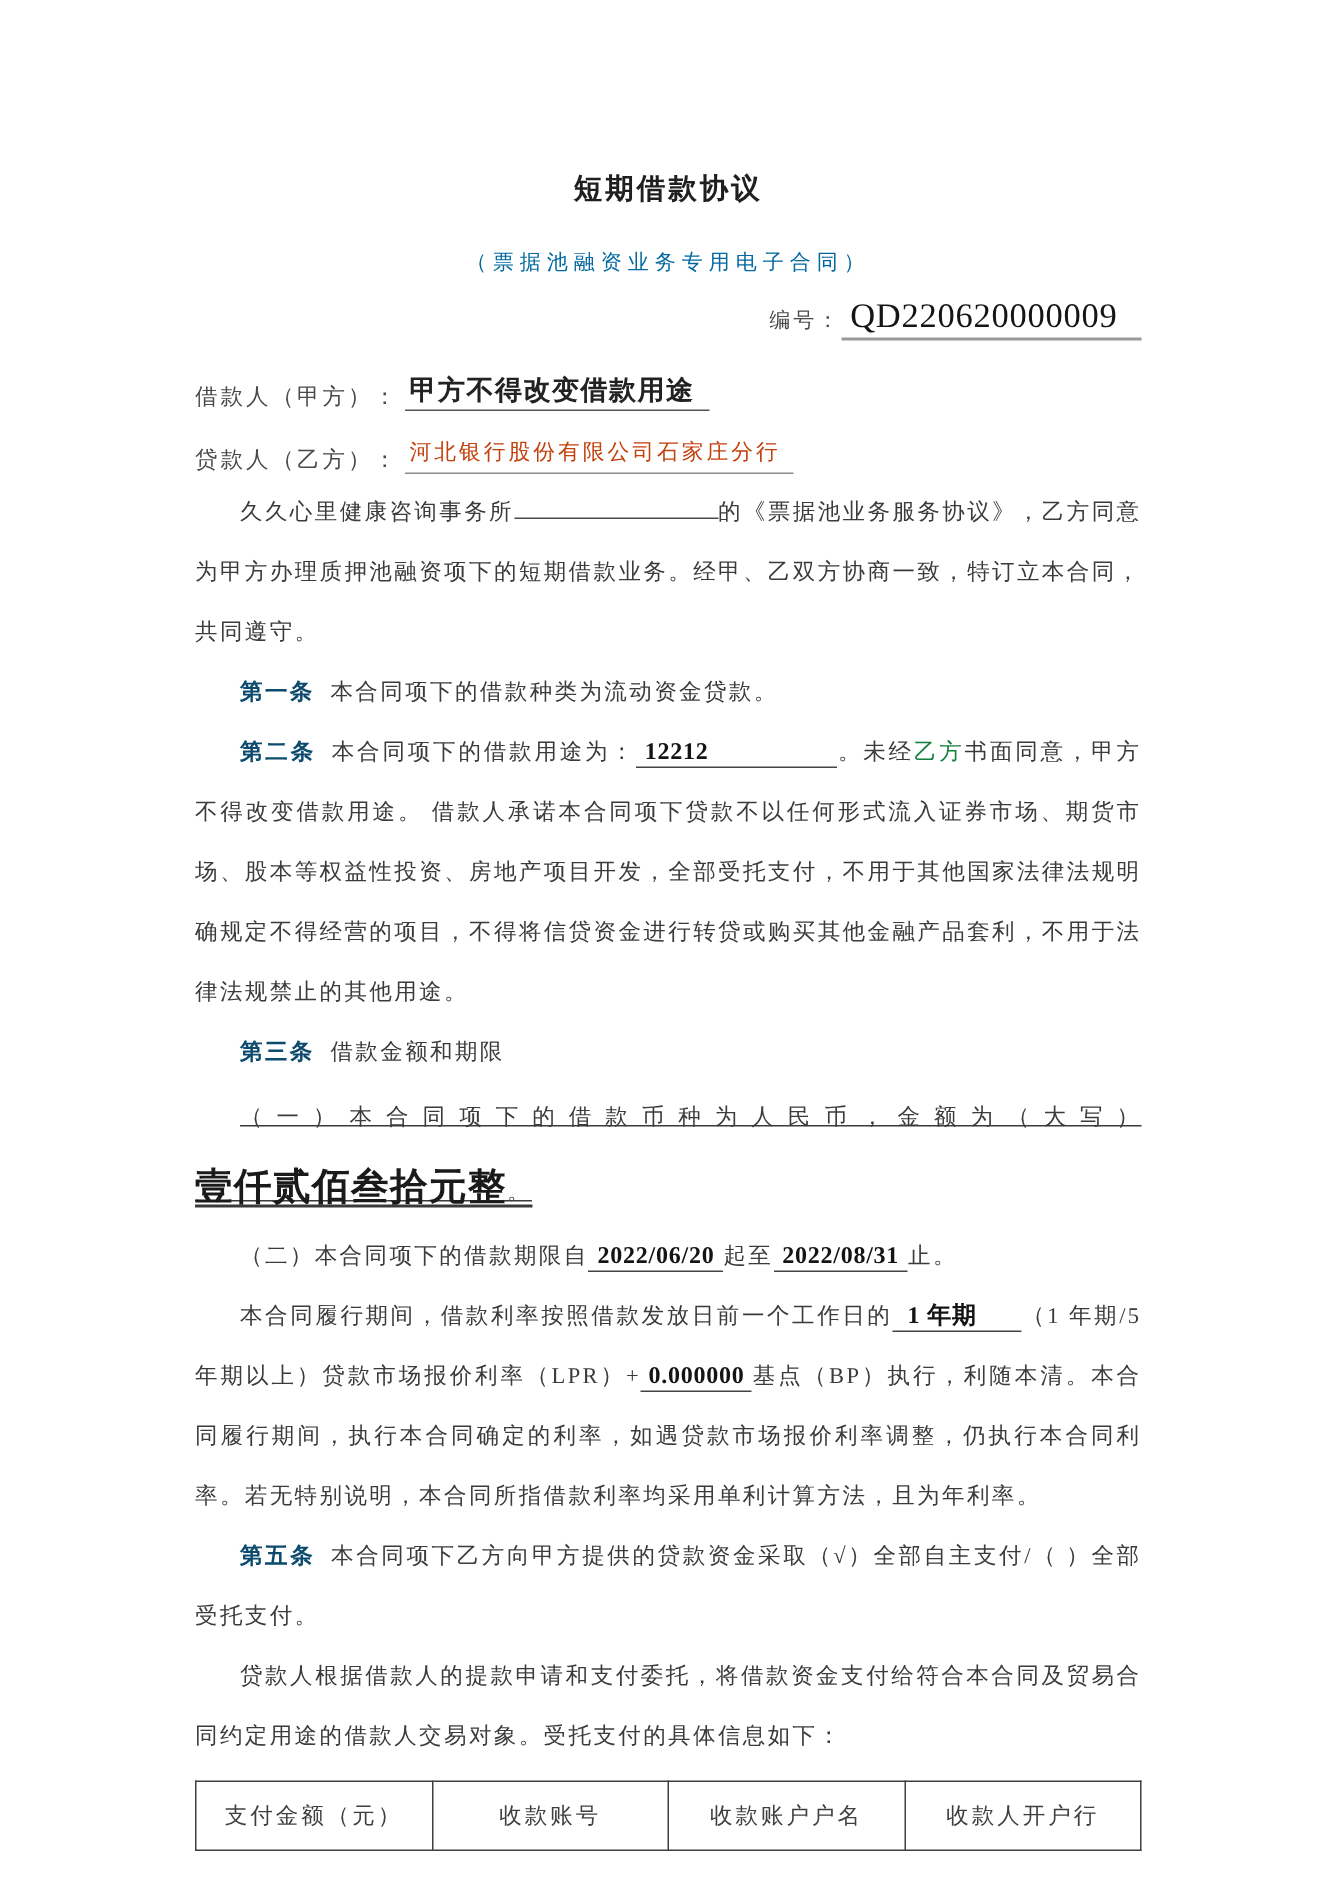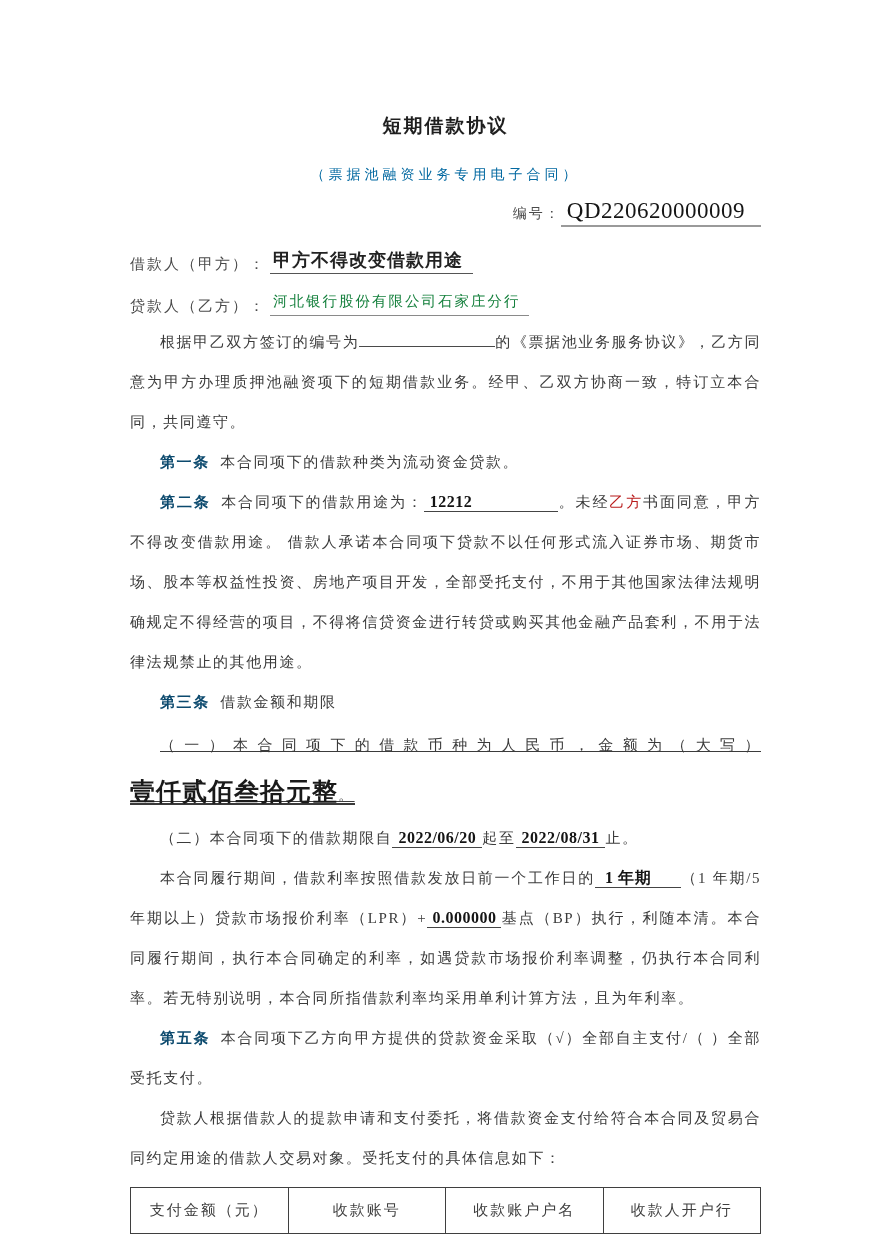--- a/index.html
+++ b/index.html
@@ -29,21 +29,21 @@
 
   .party-row { margin-top:8px; height:34px; font-size:15px; color:#4a4a4a;
     letter-spacing:2px; display:flex; align-items:flex-end; }
   .party-value.borrower {
     font-family:"Liberation Sans","DejaVu Sans",sans-serif; font-weight:bold;
     font-size:18px; color:#222; border-bottom:1.5px solid #555;
     padding:0 10px 1px 3px; letter-spacing:1px; margin-left:4px;
   }
   .party-value.lender {
     font-family:"Liberation Sans","DejaVu Sans",sans-serif;
-    font-size:14.5px; color:#15803d; border-bottom:1.5px solid #8a8a8a;
+    font-size:14.5px; color:#c2410c; border-bottom:1.5px solid #8a8a8a;
     padding:0 8px 4px 3px; margin-left:4px;
   }
 
   .body {
     font-size:15px; line-height:40px; text-align:justify;
     color:#3b3b3b; letter-spacing:1.6px;
   }
   .indent { text-indent:2em; }
   .mt { margin-top:6px; }
   .article-label { font-weight:bold; color:#0c4a6e; margin-right:0.7em; }
@@ -53,21 +53,21 @@
     height:1.05em; vertical-align:baseline;
   }
   .u-val {
     border-bottom:1px solid #444; color:#141414; font-weight:bold;
     font-size:16px; letter-spacing:0.5px; white-space:nowrap;
   }
   .purpose { padding:0 86px 1px 6px; }
   .term { padding:0 30px 1px 10px; }
   .bp { padding:0 5px 1px 5px; }
   .date { padding:0 6px 1px 6px; }
-  .blue { color:#b91c1c; }
+  .blue { color:#15803d; }
 
   .amount-line { line-height:46px;text-decoration:underline; }
   .amount-wrap { border-bottom:2px solid #3a3a3a; white-space:nowrap; }
   .amount {
     font-family:"Liberation Sans","DejaVu Sans",sans-serif; font-weight:bold;
     font-size:25px; color:#1a1a1a; letter-spacing:1px;
   }
   .amount-period { font-size:15px; color:#4a4a4a; }
 
   table.pay-table {
@@ -96,21 +96,21 @@
     <div class="party-row">
       <span>借款人（甲方）：</span>
         <span class="party-value borrower">甲方不得改变借款用途</span>
     </div>
 
     <div class="party-row">
       <span>贷款人（乙方）：</span>
         <span class="party-value lender">河北银行股份有限公司石家庄分行</span>
     </div>
 
-    <p class="body indent mt"><span>根据甲乙双方签订的编号为</span><span class="blank-line"></span><span>的《票据池业务服务协议》，乙方同意为甲方办理质押池融资项下的短期借款业务。经甲、乙双方协商一致，特订立本合同，共同遵守。</span></p>
+    <p class="body indent mt"><span>久久心里健康咨询事务所</span><span class="blank-line"></span><span>的《票据池业务服务协议》，乙方同意为甲方办理质押池融资项下的短期借款业务。经甲、乙双方协商一致，特订立本合同，共同遵守。</span></p>
 
     <p class="body indent"><span class="article-label">第一条</span><span>本合同项下的借款种类为流动资金贷款。</span></p>
 
     <p class="body indent"><span class="article-label">第二条</span><span>本合同项下的借款用途为：</span><span class="u-val purpose">12212</span><span>。未经</span><span class="blue">乙方</span><span>书面同意，甲方不得改变借款用途。 借款人承诺本合同项下贷款不以任何形式流入证券市场、期货市场、股本等权益性投资、房地产项目开发，全部受托支付，不用于其他国家法律法规明确规定不得经营的项目，不得将信贷资金进行转贷或购买其他金融产品套利，不用于法律法规禁止的其他用途。</span></p>
 
     <p class="body indent"><span class="article-label">第三条</span><span>借款金额和期限</span></p>
 
     <p class="body indent amount-line"><span>（一）本合同项下的借款币种为人民币，金额为（大写）</span><span class="amount-wrap"><span class="amount">壹仟贰佰叁拾元整</span><span class="amount-period">。</span></span></p>
 
     <p class="body indent"><span>（二）本合同项下的借款期限自</span><span class="u-val date">2022/06/20</span><span>起至</span><span class="u-val date">2022/08/31</span><span>止。</span></p>

